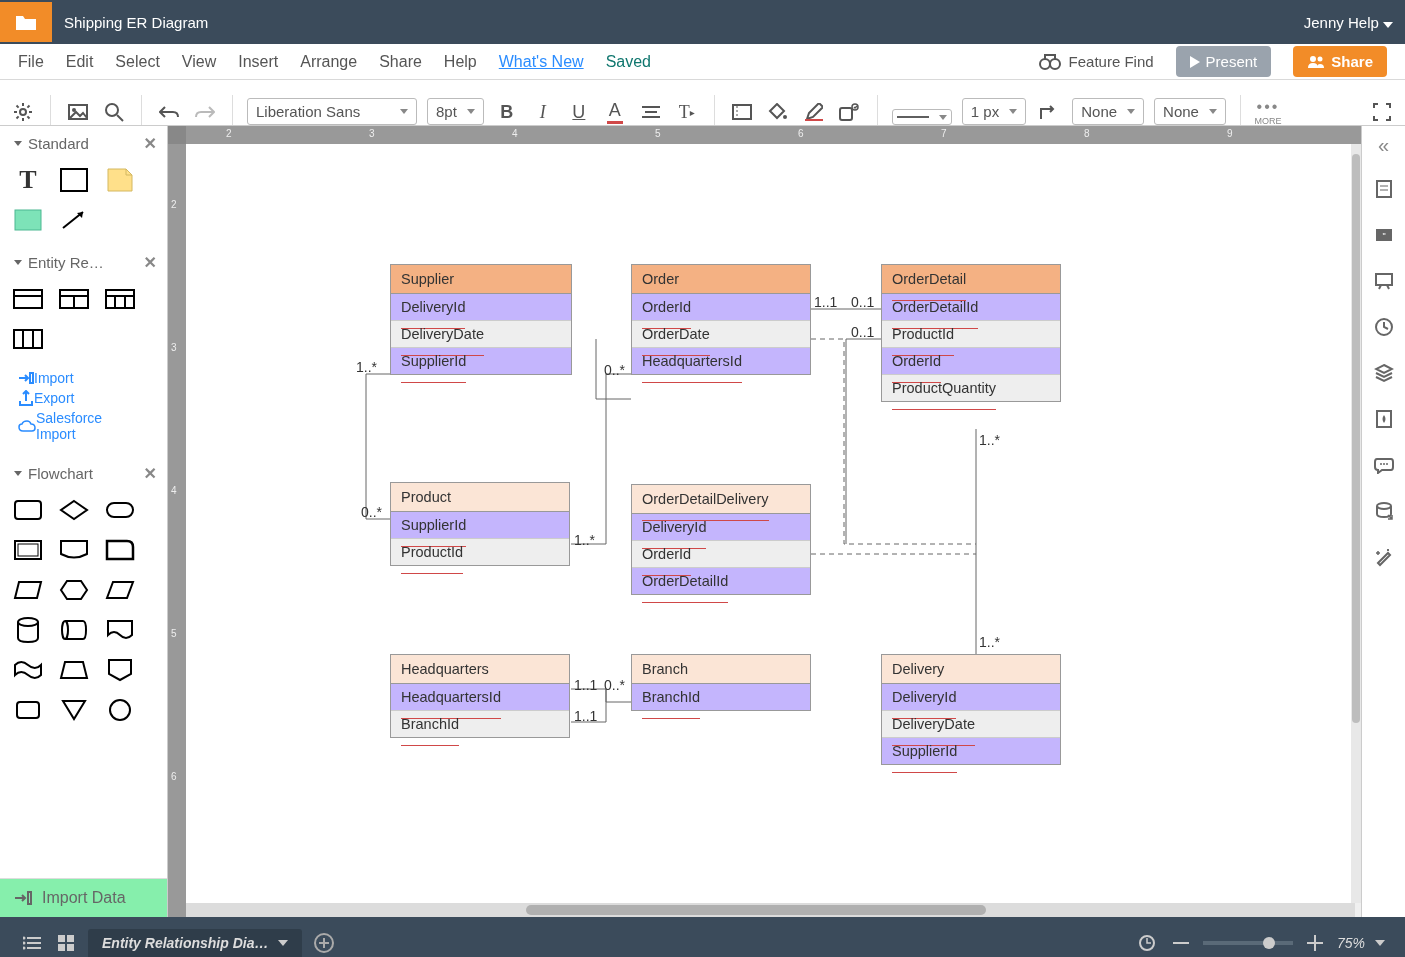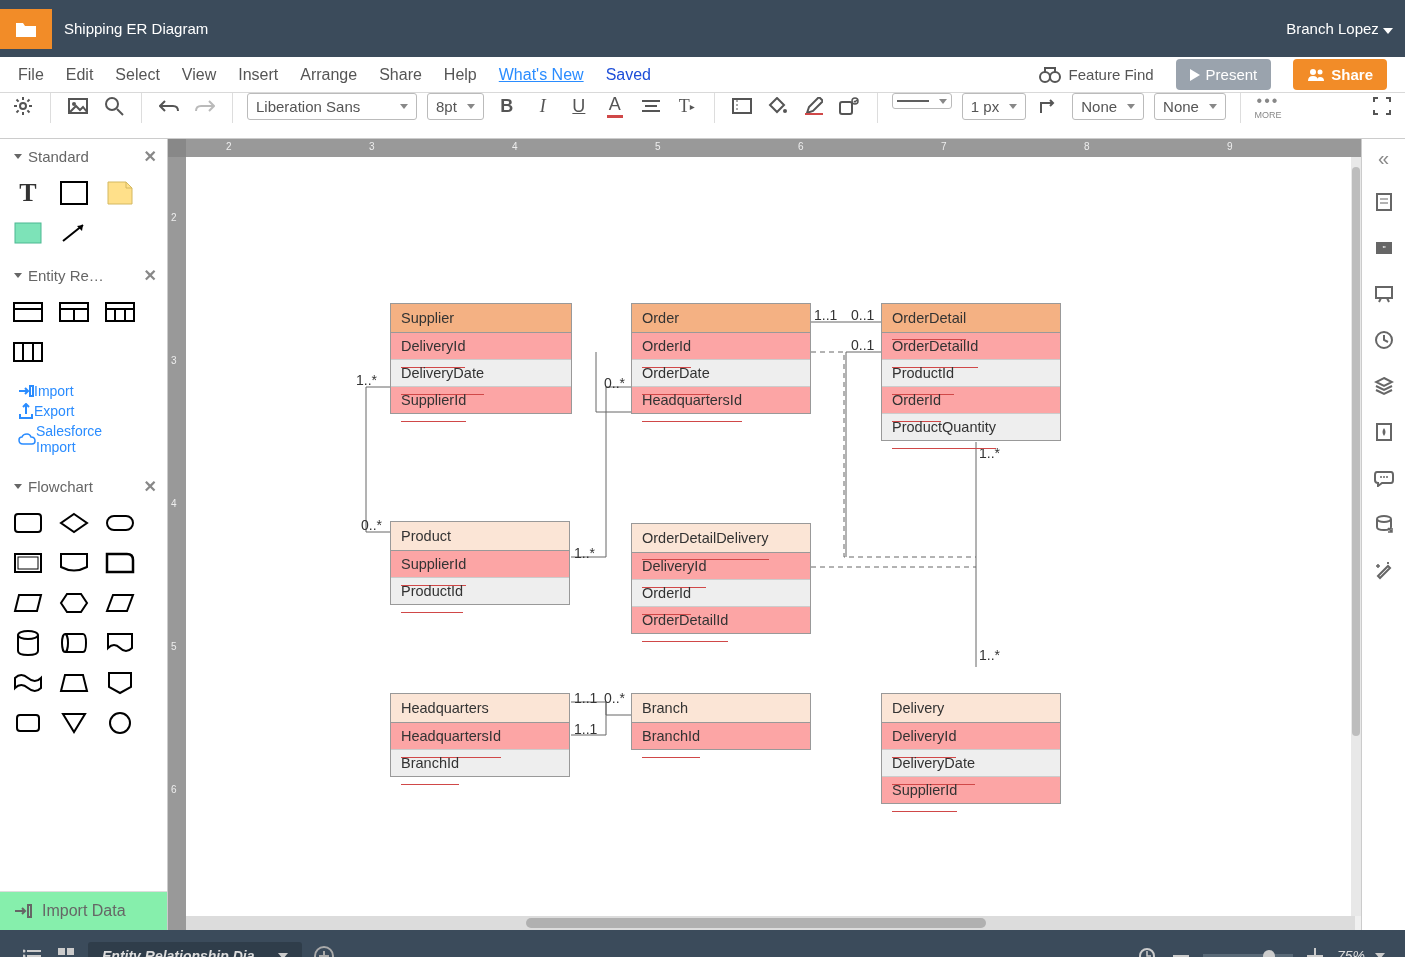--- a/index.html
+++ b/index.html
@@ -1,35 +1,35 @@
 <!DOCTYPE html>
 <html><head>
 <meta charset="utf-8">
 <style>
 * { box-sizing: border-box; margin: 0; padding: 0; }
 body { font-family: "Liberation Sans", Arial, sans-serif; font-size: 14px; color: #333; background: #fff; overflow: hidden; width: 1405px; height: 957px; }
 
 
-.titlebar { height: 57px; background: #3b4b5b; display: flex; align-items: center; color: #fff; }
+.titlebar { height: 44px; background: #3b4b5b; display: flex; align-items: center; color: #fff; }
 .titlebar .logo { width: 52px; height: 40px; background: #f28c28; display: flex; align-items: center; justify-content: center; }
 .titlebar .doc-title { margin-left: 12px; font-size: 15px; font-weight: 500; }
 .titlebar .user { margin-left: auto; margin-right: 12px; font-size: 15px; }
 
 
 .menubar { height: 36px; background: #fff; border-bottom: 1px solid #d9d9d9; display: flex; align-items: center; padding: 0 18px; gap: 22px; color: #555; }
 .menubar .menu-item { font-size: 16px; cursor: pointer; }
 .menubar .link { color: #2a8cff; text-decoration: underline; }
 .menubar .spacer { flex: 1; }
 .menubar .feature { display: flex; align-items: center; gap: 8px; font-size: 15px; }
 .menubar .btn { border-radius: 4px; padding: 7px 14px; font-size: 15px; display: flex; align-items: center; gap: 6px; cursor: pointer; }
 .menubar .btn-present { background: #9aa3ad; color: #fff; }
 .menubar .btn-share { background: #f28c28; color: #fff; font-weight: 600; }
 
 
-.toolbar { height: 46px; background: #fff; border-bottom: 1px solid #ccc; display: flex; align-items: flex-start; padding: 0 10px; gap: 10px; color: #555; }
+.toolbar { height: 46px; background: #fff; border-bottom: 1px solid #ccc; display: flex; align-items: flex-end; padding: 0 10px; gap: 10px; color: #555; }
 .toolbar .sep { width: 1px; height: 30px; background: #ddd; margin: 0 4px; }
 .toolbar .gear { width: 38px; text-align: center; }
 .toolbar .dd { border: 1px solid #bbb; border-radius: 3px; padding: 4px 8px; display: flex; align-items: center; gap: 6px; font-size: 15px; background: #fff; cursor: pointer; }
 .toolbar .tb-icon { width: 26px; height: 26px; display: flex; align-items: center; justify-content: center; cursor: pointer; font-size: 18px; }
 
 
 .main { display: flex; height: calc(957px - 40px - 44px - 46px - 36px); }
 
 
 .left-panel { width: 168px; background: #fff; border-right: 1px solid #ccc; position: relative; overflow: hidden; }
@@ -48,21 +48,21 @@
 .ruler-corner { position: absolute; top:0; left:0; width:18px; height:18px; background:#888; }
 .ruler-tick { position:absolute; color:#eee; font-size:10px; top:2px; }
 .ruler-tick-v { position:absolute; color:#eee; font-size:10px; left:3px; }
 .canvas { position: absolute; top: 18px; left: 18px; right: 6px; bottom: 6px; background: #fff; overflow: hidden; }
 .hscroll { position:absolute; bottom:0; left:18px; right:6px; height:14px; background:#dcdcdc; }
 .hscroll-thumb { position:absolute; left:340px; width:460px; top:2px; bottom:2px; background:#b0b0b0; border-radius:6px; }
 .vscroll { position:absolute; top:18px; right:0; bottom:14px; width:10px; background:#e8e8e8; }
 .vscroll-thumb { position:absolute; top:10px; bottom:180px; left:1px; right:1px; background:#bdbdbd; border-radius:5px; }
 
 
-.entity { position: absolute; border: 1px solid #999; background: #fca5a5; font-size: 14.5px; margin-top: 26px; }
+.entity { position: absolute; border: 1px solid #999; background: #c4b5fd; font-size: 14.5px; }
 .entity .head { padding: 6px 10px; border-bottom: 1px solid #999; font-weight: 400; }
 .entity .row { padding: 5px 10px; border-bottom: 1px solid #ccc; }
 .entity .row:last-child { border-bottom: none; }
 .entity .row.alt { background: #eee; }
 .head-orange { background: #f4b183; }
 .head-peach { background: #fbe5d6; }
 .uline { border-bottom: 1.5px solid #d04848; text-decoration-color:#d04848; padding-bottom:13px; }
 
 .card-label { position:absolute; font-size:14px; color:#333; }
 
@@ -85,34 +85,34 @@
 </head>
 <body>
 
 <div class="titlebar">
   <div class="logo">
     <svg width="22" height="18" viewBox="0 0 22 18">
         <path d="M1 3 L8 3 L10 6 L21 6 L21 17 L1 17 Z" fill="#fff"></path>
       </svg>
   </div>
   <div class="doc-title">Shipping ER Diagram</div>
-  <div class="user"><span>Branch Lopez</span> <span class="tri-down" style="color:#fff"></span></div>
+  <div class="user"><span>Jenny Help</span> <span class="tri-down" style="color:#fff"></span></div>
 </div>
 
 <div class="menubar">
   <span class="menu-item">File</span>
   <span class="menu-item">Edit</span>
   <span class="menu-item">Select</span>
   <span class="menu-item">View</span>
   <span class="menu-item">Insert</span>
   <span class="menu-item">Arrange</span>
   <span class="menu-item">Share</span>
   <span class="menu-item">Help</span>
   <span class="menu-item link">What's New</span>
-  <span class="menu-item" style="color:#1d4ed8">Saved</span>
+  <span class="menu-item" style="color:#0f766e">Saved</span>
   <div class="spacer"></div>
   <div class="feature">
     <svg width="22" height="16" viewBox="0 0 22 16">
         <circle cx="6" cy="10" r="5" fill="none" stroke="#555" stroke-width="2"></circle>
         <circle cx="16" cy="10" r="5" fill="none" stroke="#555" stroke-width="2"></circle>
         <path d="M6 5 L6 1 L16 1 L16 5" fill="none" stroke="#555" stroke-width="2"></path>
       </svg>
     <span>Feature Find</span>
   </div>
   <div class="btn btn-present">

